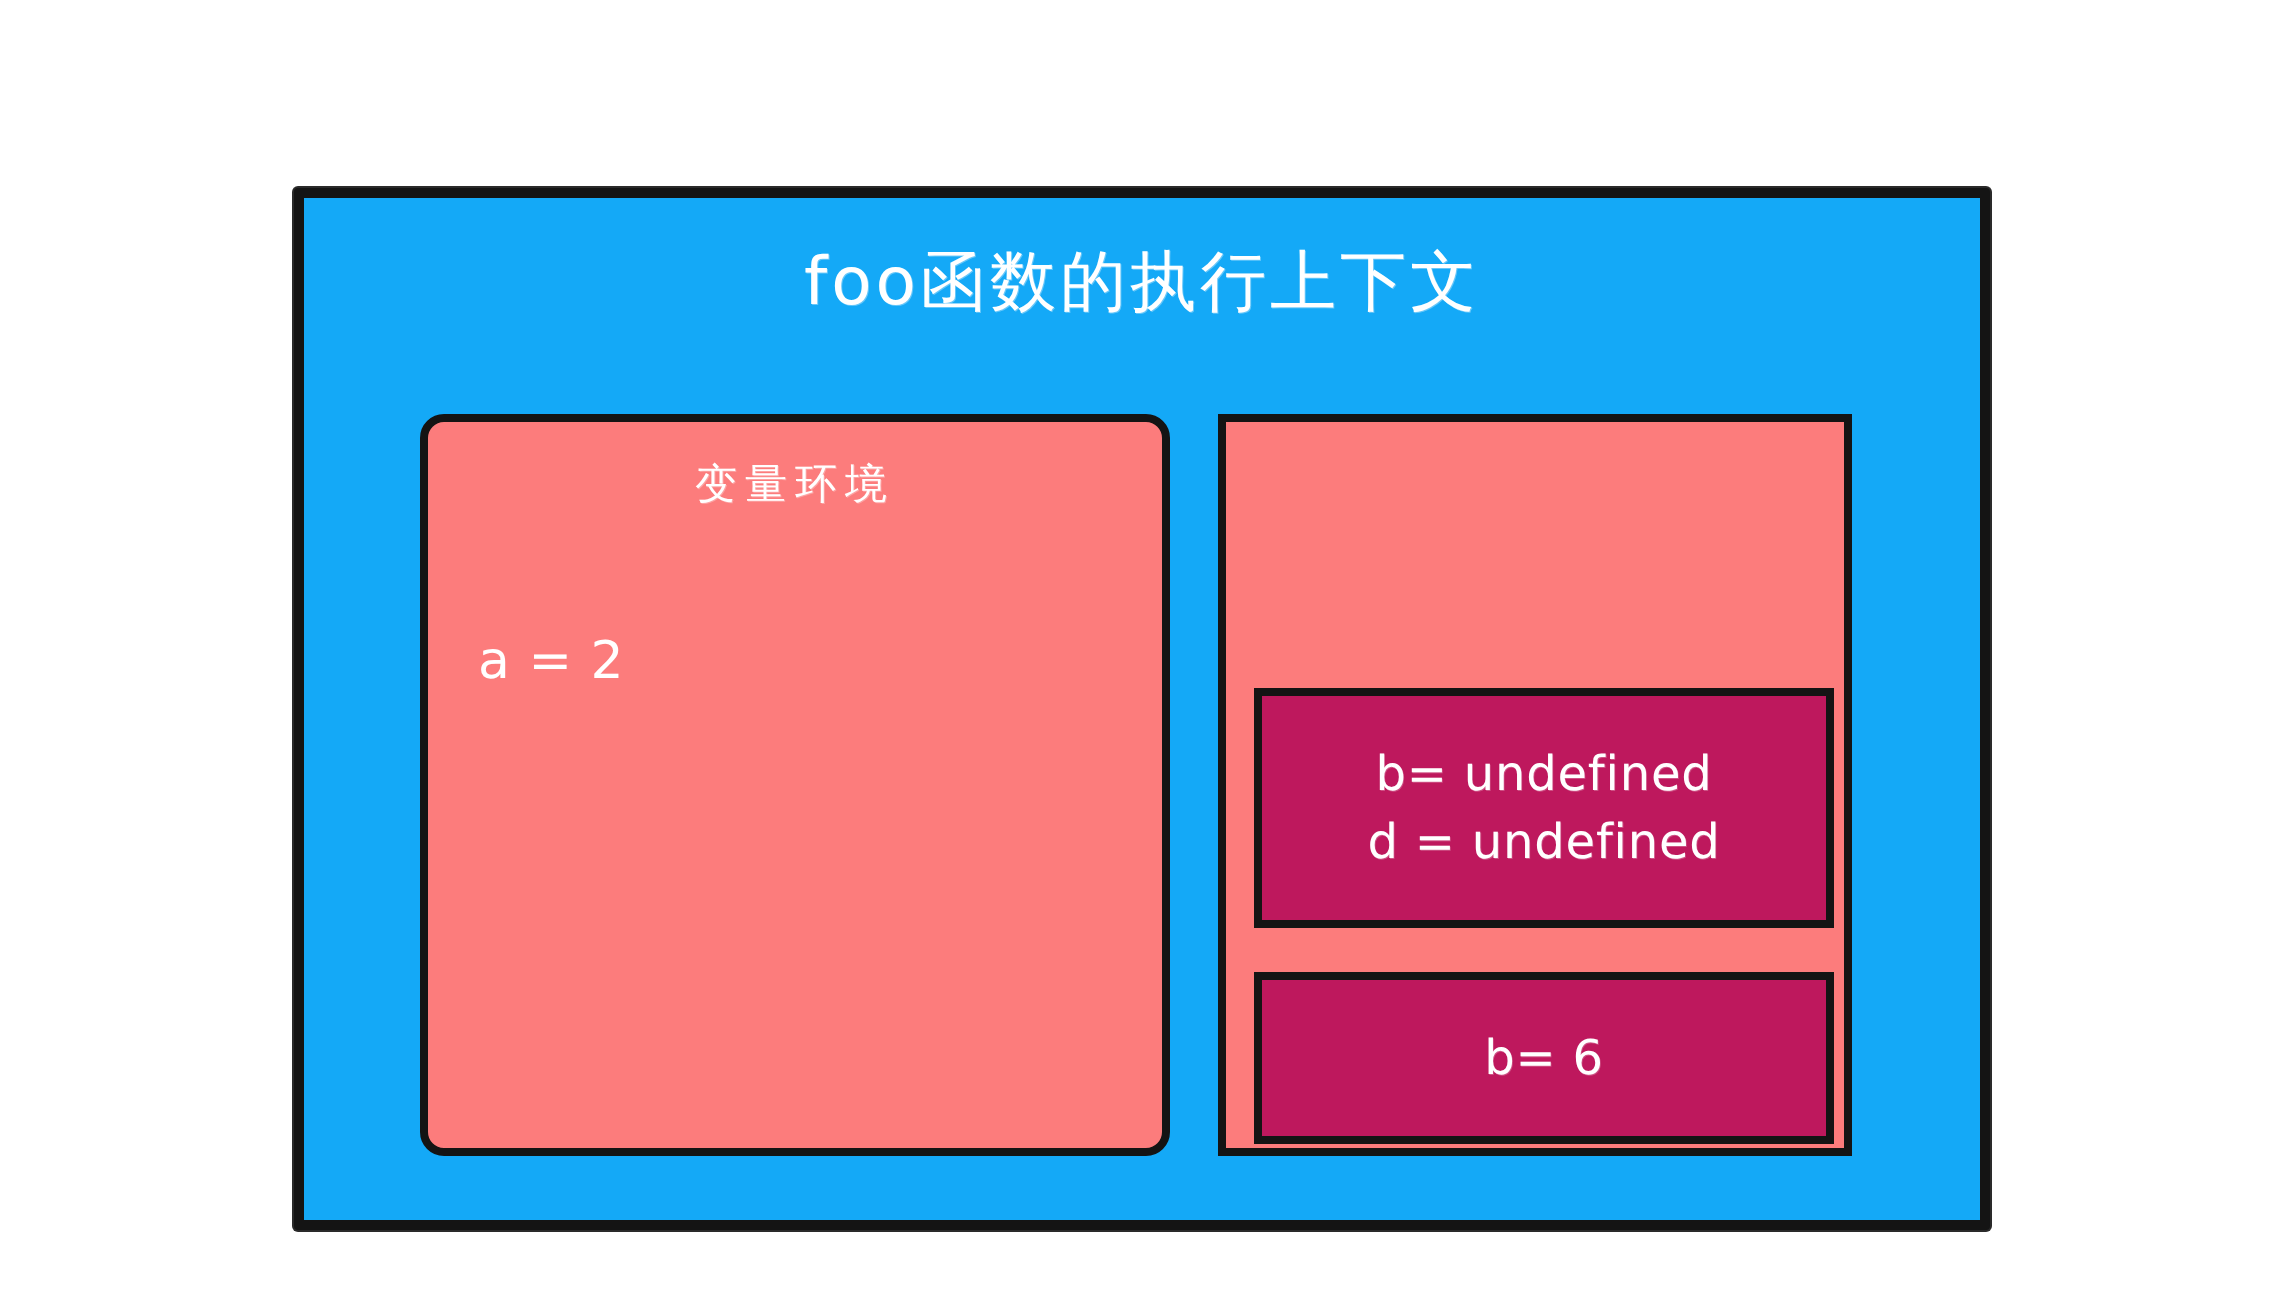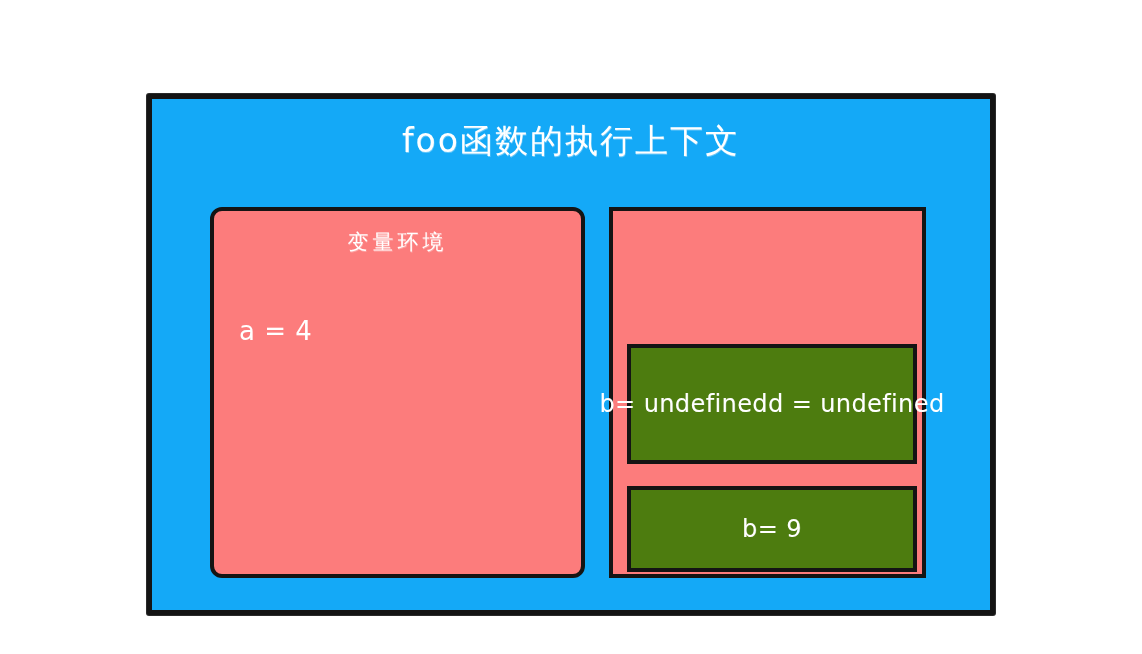--- a/index.html
+++ b/index.html
@@ -93,24 +93,25 @@
     font-size: 26px;
     letter-spacing: 0.5px;
     white-space: nowrap;
   }
   .var-entry-a { left: 25px; top: 105px; }
   .var-entry-c { left: 30px; top: 188px; }
 
   
   .binding-box {
     position: absolute;
-    background: #4d7c0f;
+    background: #be185d;
     border: 4px solid #141414;
     box-sizing: border-box;
     display: flex;
+    flex-direction: column;
     align-items: center;
     justify-content: center;
   }
 
   .binding-box-top {
     left: 14px;
     top: 133px;
     width: 290px;
     height: 120px;
   }
@@ -136,31 +137,31 @@
 
 <div id="canvas">
 
   <div class="outer-box">
 
     <div class="outer-title">foo函数的执行上下文</div>
 
     <div class="env-panel env-variable">
       <div class="env-title">变量环境</div>
 
-      <div class="var-entry var-entry-a">a = 4</div>
+      <div class="var-entry var-entry-a">a = 2</div>
 
     </div>
 
     <div class="env-panel env-lexical">
 
       <div class="binding-box binding-box-top">
         <div class="binding-line">b= undefined</div>
         <div class="binding-line">d = undefined</div>
       </div>
 
       <div class="binding-box binding-box-bottom">
-        <div class="binding-line">b= 9</div>
+        <div class="binding-line">b= 6</div>
       </div>
     </div>
 
   </div>
 
 </div>
 
 </body></html>

